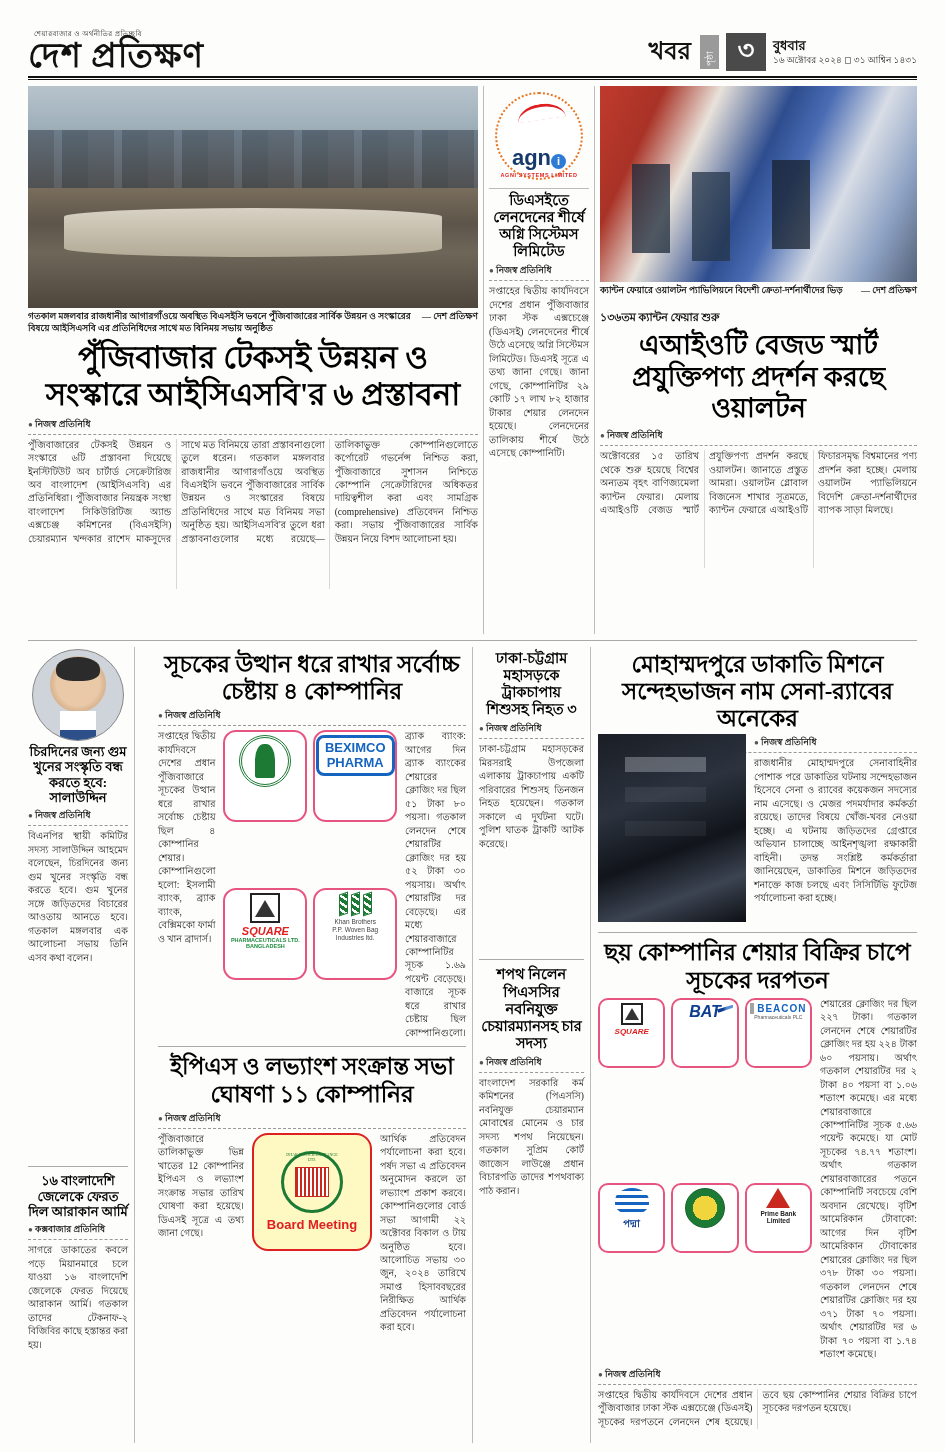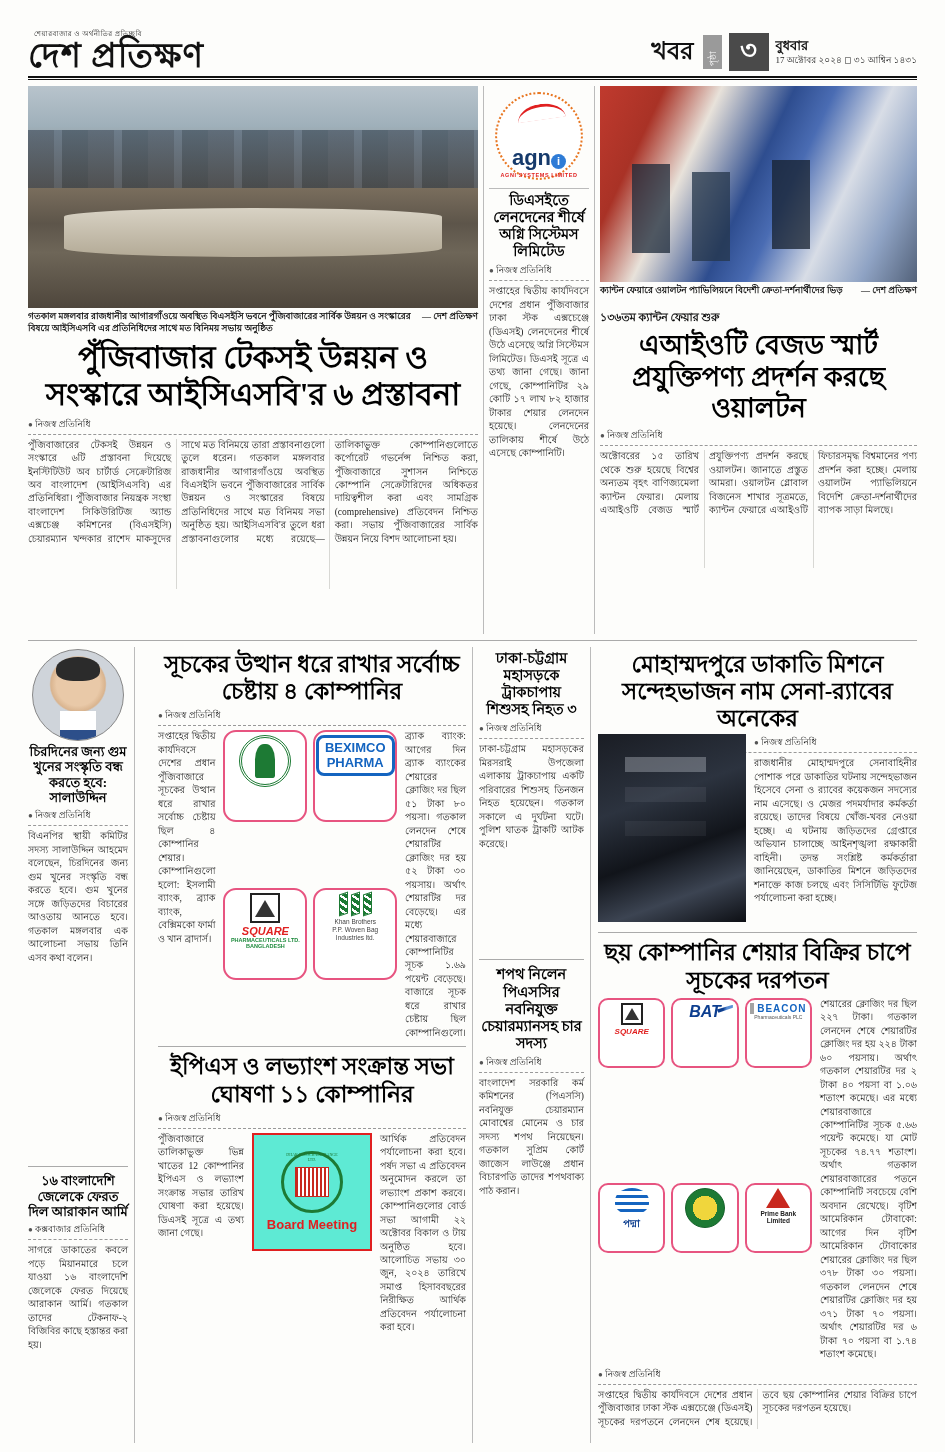--- a/index.html
+++ b/index.html
@@ -16,21 +16,21 @@
   .page-word-box { background:#9a9a9a; color:#fff; font-size:9px; writing-mode:vertical-rl;
                    transform:rotate(180deg); padding:3px 2px; height:34px; display:flex; align-items:center; }
   .page-num-box { background:#4a4a4a; color:#fff; width:40px; height:38px; display:flex;
                   align-items:center; justify-content:center; font-size:26px; font-weight:bold; }
   .date-block { line-height:1.25; }
   .weekday { font-size:13px; font-weight:bold; }
   .dateline { font-size:9px; color:#222; }
   .rule-double { border-top:2px solid #111; border-bottom:1px solid #111; height:4px; margin:4px 0 6px 0; }
 
   
-  .byline { font-size:9px; font-weight:normal; color:#222; margin:3px 0 2px 0; }
+  .byline { font-size:9px; font-weight:bold; color:#222; margin:3px 0 2px 0; }
   .byline .dot { color:#555; font-size:8px; }
   .byline-rule { border-bottom:1px dashed #999; margin-bottom:4px; }
   .body-txt { font-size:9.5px; line-height:1.42; text-align:justify; color:#1b1b1b; }
   .cap { font-size:9px; font-weight:bold; line-height:1.3; margin:3px 0; display:flex; justify-content:space-between; gap:8px; }
   .cap .credit { white-space:nowrap; font-weight:bold; }
   .cap .credit::before { content:"— "; }
   .hl { font-weight:bold; text-align:center; color:#000; line-height:1.18; }
   .hl-xl { font-size:31px; margin:6px 0 2px 0; }
   .hl-lg { font-size:27px; margin:2px 0; }
   .hl-md { font-size:23px; margin:4px 0 2px 0; }
@@ -92,21 +92,21 @@
   .ib-inner { width:20px; height:34px; background:#1d7a34; border-radius:45% 45% 8% 8%; }
   .bex-frame { border:3px solid #1464c0; border-radius:8px; padding:3px 6px; color:#1464c0;
     font-family:"Liberation Sans",sans-serif; font-weight:bold; font-size:13px; line-height:1.1; }
   .sq-tri { width:30px; height:30px; border:2px solid #222; display:flex; align-items:center; justify-content:center; margin-bottom:2px; }
   .sq-tri span { width:0; height:0; border-left:10px solid transparent; border-right:10px solid transparent; border-bottom:17px solid #333; }
   .sq-name { color:#e02020; font-weight:bold; font-style:italic; font-size:11px; font-family:"Liberation Sans",sans-serif; }
   .sq-sub { color:#1d8a3c; font-size:5.5px; font-weight:bold; font-family:"Liberation Sans",sans-serif; }
   .kb-mark { display:flex; gap:3px; margin-bottom:3px; }
   .kb-mark i { width:9px; height:22px; background:repeating-linear-gradient(45deg,#1d7a34 0 3px,#fff 3px 5px); transform:skewY(-18deg); border:1px solid #1d7a34; }
   .kb-txt { font-size:6.5px; color:#444; font-family:"Liberation Sans",sans-serif; line-height:1.2; }
-  .dse-box { border:2px solid #e02020; border-radius:0; width:120px; height:118px; background:#5eead4;
+  .dse-box { border:2px solid #e02020; border-radius:16px; width:120px; height:118px; background:#fef9c3;
     display:flex; flex-direction:column; align-items:center; justify-content:center; gap:4px; }
   .dse-ring { width:62px; height:62px; border:3px solid #1d7a34; border-radius:50%;
     display:flex; align-items:center; justify-content:center; position:relative; }
   .dse-ring .ring-txt { position:absolute; top:-2px; font-size:4px; color:#1d7a34; width:100%; text-align:center; }
   .dse-core { width:34px; height:30px; background:repeating-linear-gradient(90deg,#c8281e 0 2px,#fff 2px 4px); border:1px solid #c8281e; }
   .dse-label { color:#e02020; font-weight:bold; font-size:13px; font-family:"Liberation Sans",sans-serif; }
   .bat-txt { color:#0d3e8f; font-weight:bold; font-style:italic; font-size:16px; font-family:"Liberation Sans",sans-serif; position:relative; }
   .bat-txt::after { content:""; position:absolute; right:-12px; top:2px; width:16px; height:8px;
     background:linear-gradient(100deg,#0d3e8f 40%, #5a8fd6 60%); clip-path:polygon(0 60%,100% 0,100% 40%,10% 100%); }
   .beacon-txt { color:#1464c0; font-weight:bold; font-size:10px; letter-spacing:1px; font-family:"Liberation Sans",sans-serif; border-left:4px solid #a3a3a3; padding-left:3px; }
@@ -139,21 +139,21 @@
     <div class="masthead">
       <div class="tagline">শেয়ারবাজার ও অর্থনীতির প্রতিচ্ছবি</div>
       <div class="title">দেশ প্রতিক্ষণ</div>
     </div>
     <div class="hdr-right">
       <span class="section-word">খবর</span>
       <span class="page-word-box">পৃষ্ঠা</span>
       <span class="page-num-box">৩</span>
       <span class="date-block">
         <div class="weekday">বুধবার</div>
-        <div class="dateline">17 অক্টোবর ২০২৪ ◻ ৩১ আশ্বিন ১৪৩১</div>
+        <div class="dateline">১৬ অক্টোবর ২০২৪ ◻ ৩১ আশ্বিন ১৪৩১</div>
       </span>
     </div>
   </header>
   <div class="rule-double"></div>
 
   <div class="row1">
 
     <section class="c-left">
       <div class="photo photo-lead"></div>
       <div class="cap">

